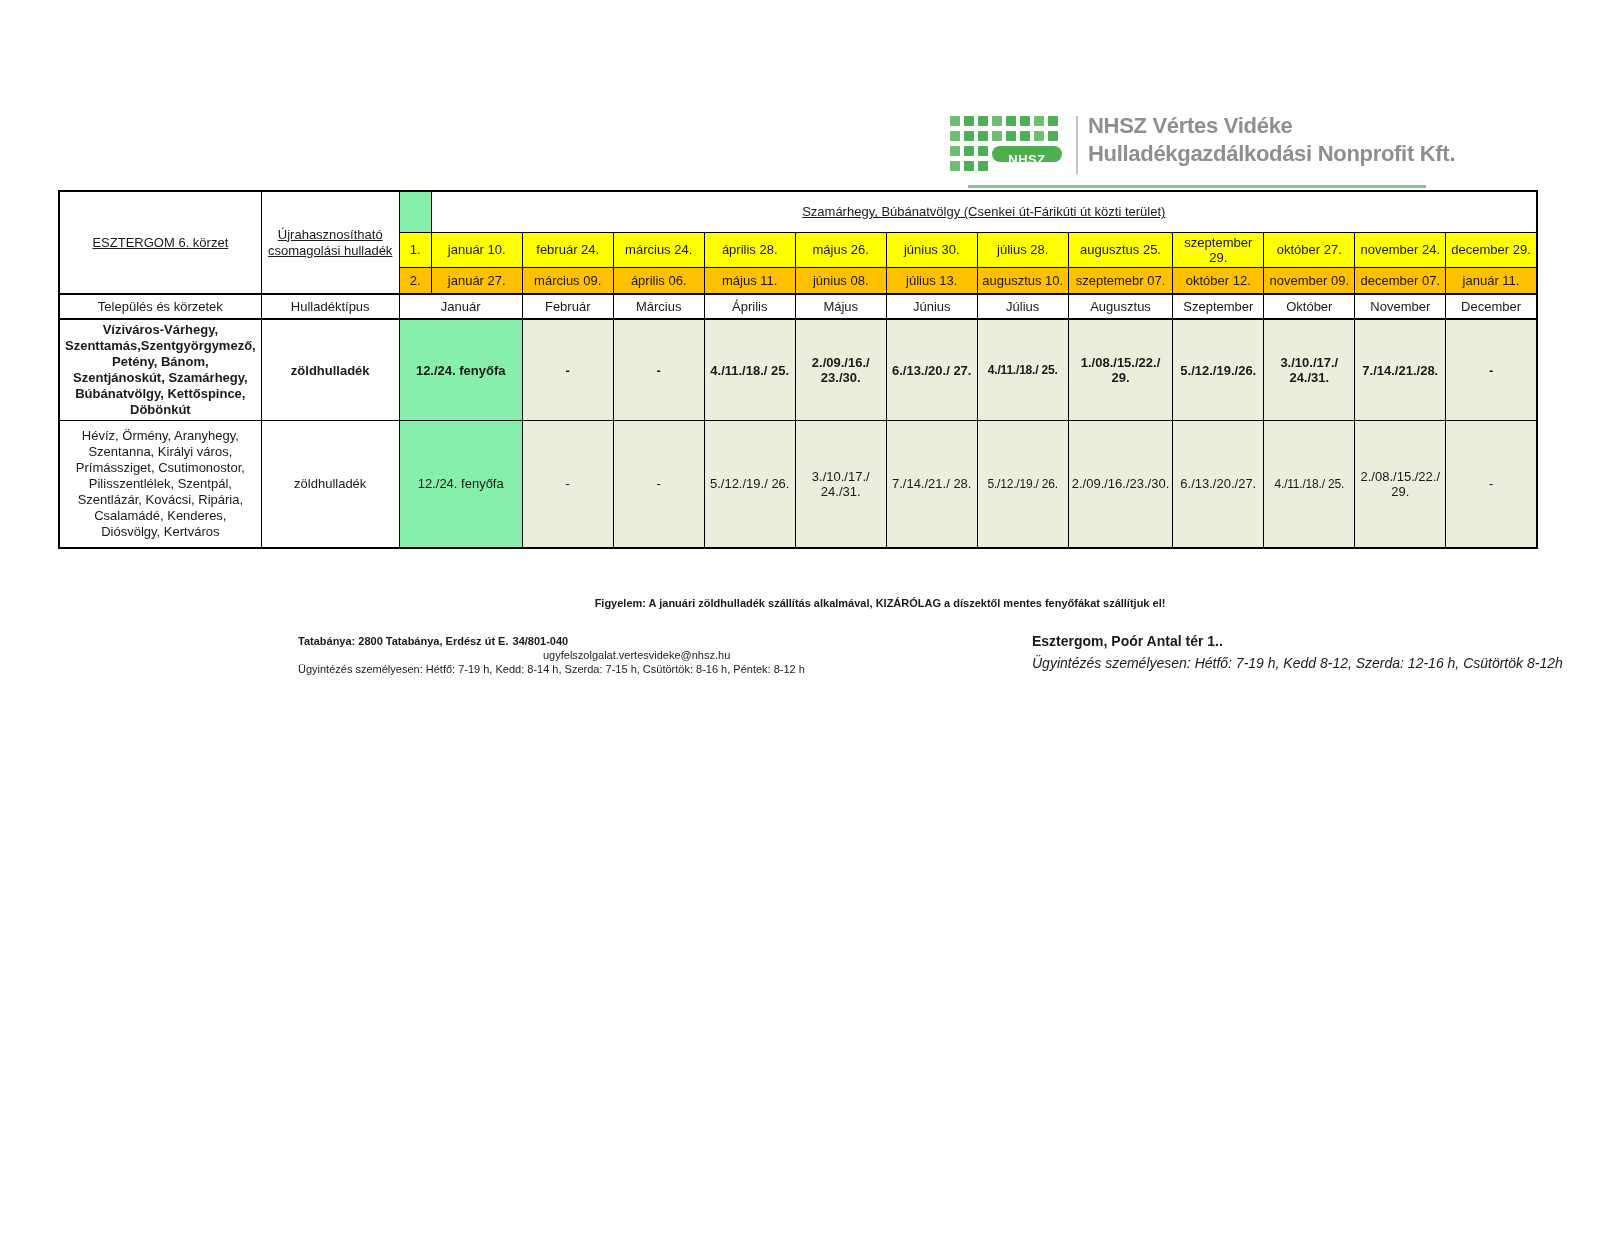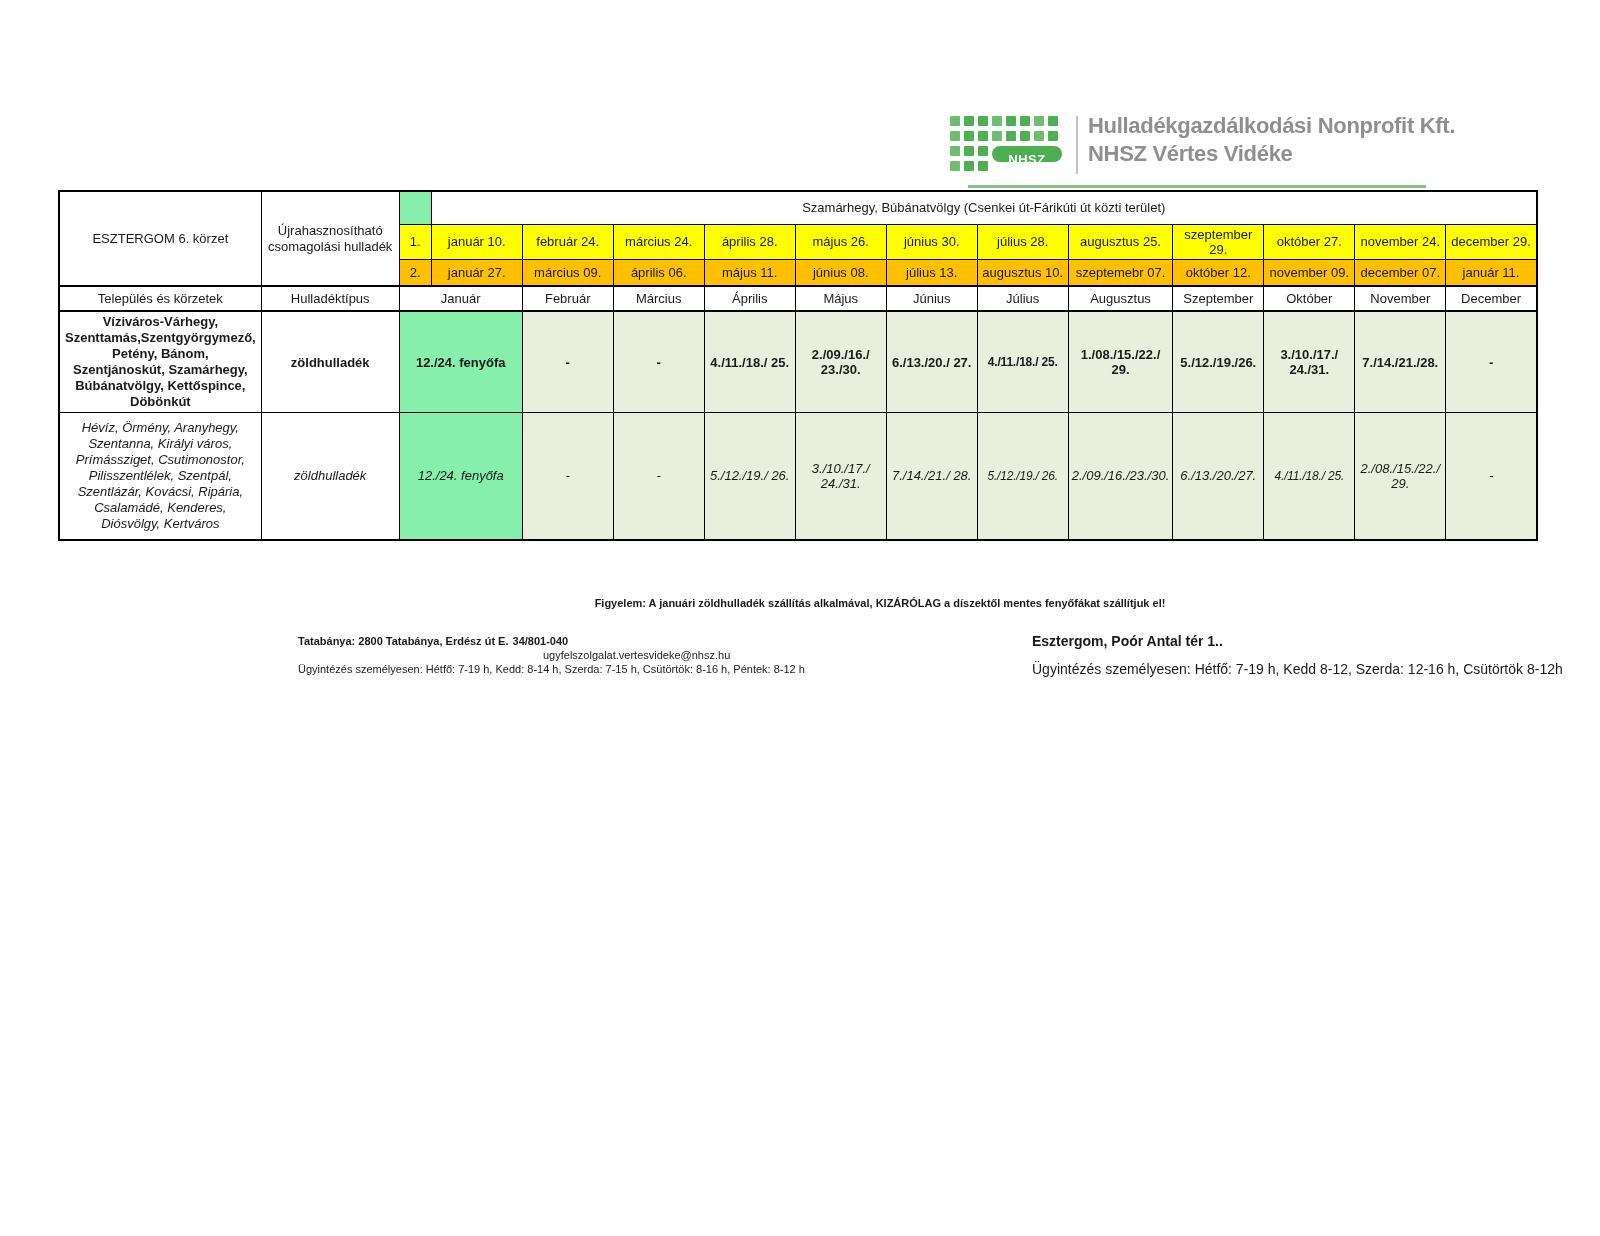--- a/index.html
+++ b/index.html
@@ -13,42 +13,42 @@
   .sq { width: 10px; height: 10px; background: #4db052; border-radius: 1px; }
   .sq-row .sq:nth-child(3n+1) { background: #6fbe6f; }
   .nhsz-badge { position: absolute; left: 42px; top: 30px; width: 70px; height: 16px; background: #4caf50; border-radius: 8px; color: #ffffff; font-weight: bold; font-size: 13px; line-height: 28px; text-align: center; letter-spacing: 0.5px; }
   .logo-divider { width: 2px; height: 58px; background: #c2c2c2; margin: 4px 10px 0 14px; }
   .logo-text { font-size: 22px; line-height: 28px; color: #8f8f8f; font-weight: bold; letter-spacing: -0.3px; white-space: nowrap; }
   .logo-underline { position: absolute; left: 968px; top: 185px; width: 458px; height: 3px; background: #8cbf8c; }
 
   
   table.sched { position: absolute; left: 58px; top: 190px; border-collapse: collapse; table-layout: fixed; border: 2px solid #000; background: #fff; }
   .sched td { border: 1px solid #000; text-align: center; vertical-align: middle; font-size: 13px; padding: 2px 3px; overflow: hidden; }
-  .sched tr.arearow td { height: 33px; }
+  .sched tr.arearow td { height: 41px; text-decoration: underline; }
   .sched tr.yellow td { height: 27px; background: #ffff00; }
   .sched tr.orange td { height: 27px; background: #ffc000; }
   .sched tr.orange td { border-bottom: 2px solid #000; }
   .sched tr.monthrow td { height: 25px; border-top: 2px solid #000; border-bottom: 2px solid #000; }
   .sched tr.data1 td { height: 97px; font-weight: bold; }
-  .sched tr.data2 td { height: 127px; font-style: italic; }
+  .sched tr.data2 td { height: 127px; }
   .sched td.green { background: #eaeedc; overflow-wrap: break-word; }
   .sched td.white { background: #86efac; }
   .sched td.settl { line-height: 16px; padding: 2px 5px; }
   .sched td.oneline { white-space: nowrap; font-size: 12px; letter-spacing: -0.2px; }
   .sched td.recyc { line-height: 16px; }
 
   
   .notice { position: absolute; left: 480px; top: 597px; width: 800px; text-align: center; font-size: 11px; font-weight: bold; }
   .contact-left { position: absolute; left: 298px; top: 634px; width: 520px; font-size: 11px; line-height: 14px; }
   .contact-left .l1 { font-weight: bold; white-space: nowrap; }
   .contact-left .phone { margin-left: 4px; }
   .contact-left .email { margin-left: 245px; }
   .contact-right { position: absolute; left: 1032px; top: 634px; width: 430px; font-size: 14px; line-height: 14px; }
   .contact-right .l1 { font-weight: bold; }
-  .contact-right .hours { margin-top: 14px; white-space: nowrap; }
+  .contact-right .hours { margin-top: 8px; white-space: nowrap; font-style: italic; }
 </style>
 </head>
 <body>
 
 <div class="page">
 
   <div class="logo-wrap">
     <div class="sq-grid">
       <div class="sq-row">
           <div class="sq"></div>
@@ -77,22 +77,22 @@
         </div>
       <div class="sq-row">
           <div class="sq"></div>
           <div class="sq"></div>
           <div class="sq"></div>
         </div>
       <div class="nhsz-badge">NHSZ</div>
     </div>
     <div class="logo-divider"></div>
     <div class="logo-text">
+      <div>NHSZ Vértes Vidéke</div>
       <div>Hulladékgazdálkodási Nonprofit Kft.</div>
-      <div>NHSZ Vértes Vidéke</div>
     </div>
   </div>
   <div class="logo-underline"></div>
 
   <table class="sched">
     <colgroup>
       <col style="width:184px">
         <col style="width:138px">
         <col style="width:32px">
       <col style="width:91px">

